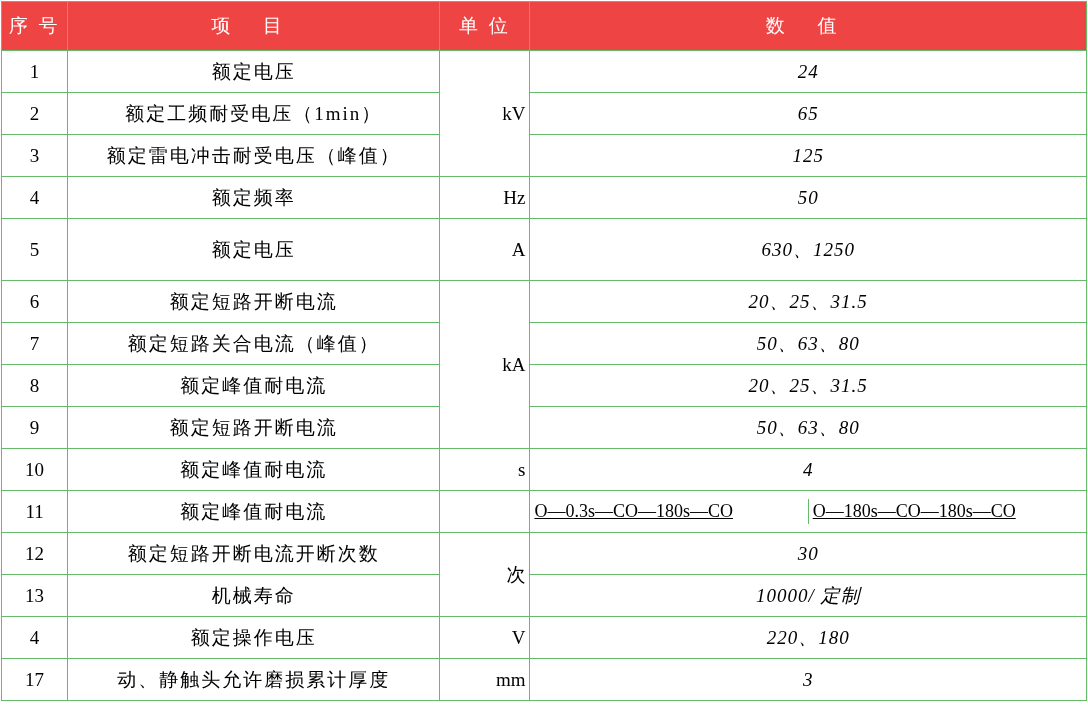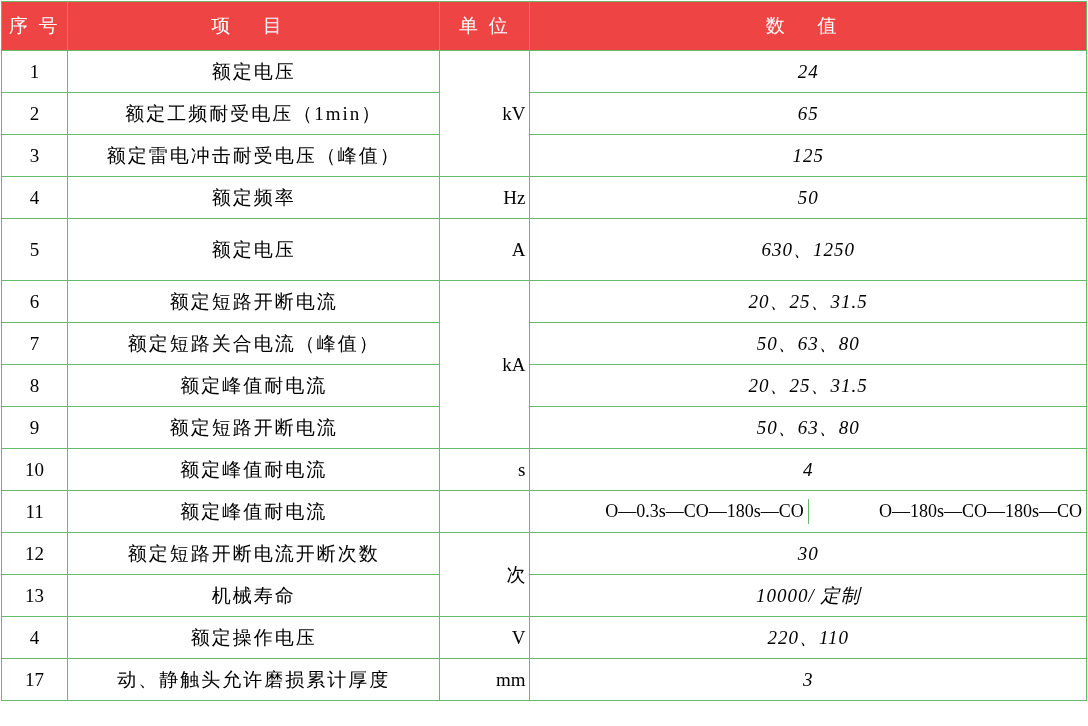--- a/index.html
+++ b/index.html
@@ -50,22 +50,23 @@
   .row-tall { height: 62px; }
 
   .sub-table {
     width: 100%;
     border-collapse: collapse;
     table-layout: fixed;
   }
   .sub-table td {
     border: none;
     font-size: 18px;
-    text-align: right;
+    text-align: left;
     letter-spacing: 0px;
+    text-decoration: underline;
   }
   .sub-left { border-right: 1px solid #66bb6a !important; }
   .hdr-no   { letter-spacing: 3px; }
   .hdr-item { letter-spacing: 14px; }
   .hdr-unit { letter-spacing: 3px; }
   .hdr-val  { letter-spacing: 14px; }
 </style>
 </head>
 <body>
 
@@ -177,21 +178,21 @@
     <tr class="row-h1">
       <td class="no">13</td>
       <td class="item">机械寿命</td>
       <td class="val">10000/ 定制</td>
     </tr>
 
     <tr class="row-h1">
       <td class="no">4</td>
       <td class="item">额定操作电压</td>
       <td class="unit">V</td>
-      <td class="val">220、110</td>
+      <td class="val">220、180</td>
     </tr>
 
     <tr class="row-h1">
       <td class="no">17</td>
       <td class="item">动、静触头允许磨损累计厚度</td>
       <td class="unit">mm</td>
       <td class="val">3</td>
     </tr>
 
   </tbody>

